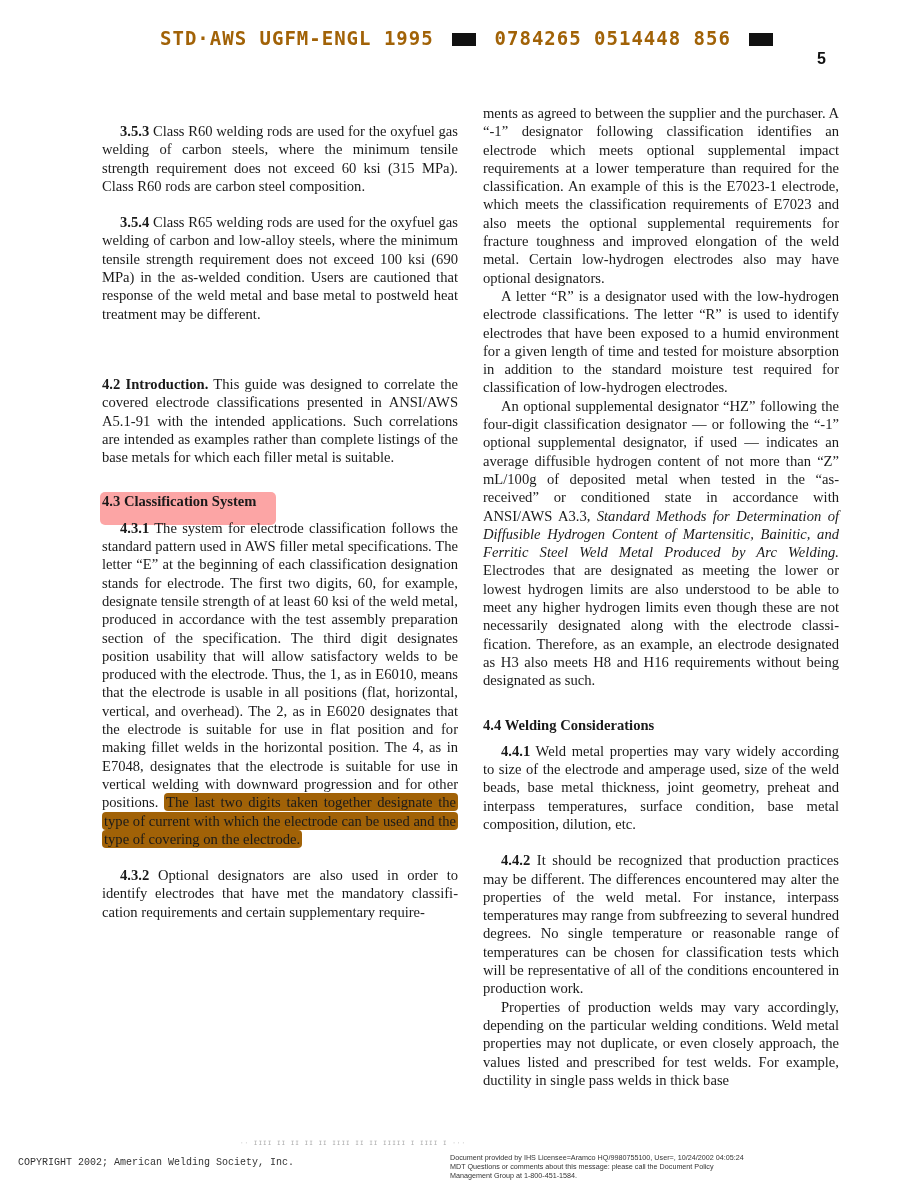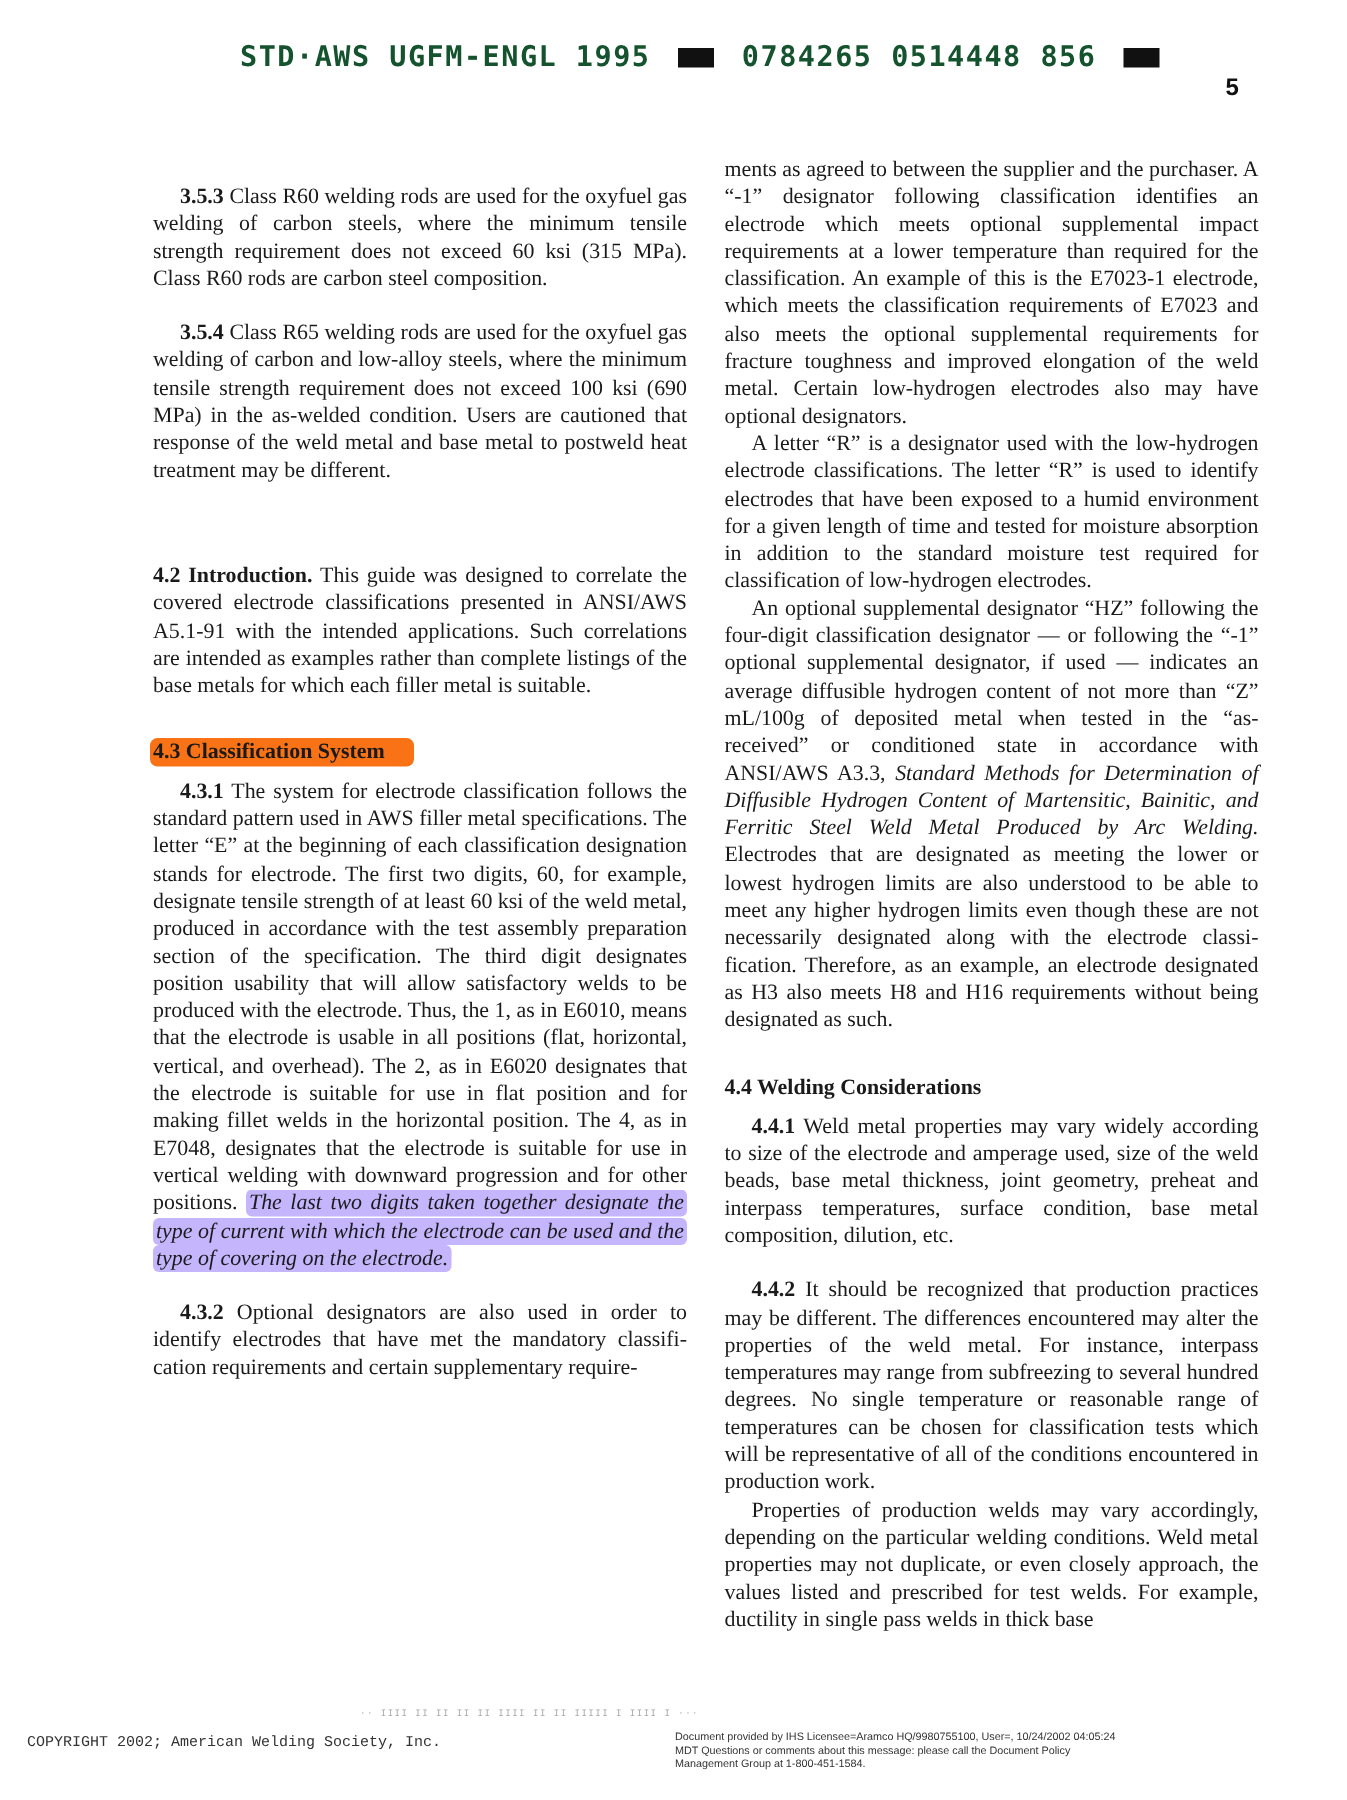--- a/index.html
+++ b/index.html
@@ -1,20 +1,20 @@
 <!DOCTYPE html>
 <html><head>
 <meta charset="utf-8">
 <style>
   html, body { margin: 0; padding: 0; background: #ffffff; }
   body { width: 898px; height: 1200px; position: relative; overflow: hidden; color: #1a1a1a; }
   .header-code {
     position: absolute; left: 160px; top: 27px;
     font-family: "DejaVu Sans Mono", monospace; font-weight: bold; font-size: 19px; letter-spacing: 1px;
-    color: #14532d; white-space: pre;
+    color: #a16207; white-space: pre;
   }
   .blk { display: inline-block; width: 24px; height: 13px; background: #111; vertical-align: -1px; margin: 0 6px; }
   .page-num {
     position: absolute; left: 817px; top: 50px;
     font-family: "Liberation Sans", sans-serif; font-weight: bold; font-size: 16px; color: #111;
   }
   .col {
     position: absolute; top: 104px; width: 356px;
     font-family: "Liberation Serif", serif; font-size: 14.6px; line-height: 18.3px;
     text-align: justify; hyphens: manual;
@@ -22,22 +22,22 @@
   .col-left { left: 102px; }
   .col-right { left: 483px; }
   .col p { margin: 0; }
   .indent { text-indent: 18px; }
   .gap { height: 18px; }
   .gap-sm { height: 8px; }
   .h-main { font-weight: bold; text-align: left; padding-left: 17px; text-indent: -17px; margin: 0; }
   .h-sub { font-weight: bold; margin: 0; text-align: left; }
   b { font-weight: bold; }
   i { font-style: italic; }
-  .hl { background: #c4b5fd; border-radius: 4px; padding: 1px 2px; box-decoration-break: clone; font-style: italic; -webkit-box-decoration-break: clone; }
-  .hl-heading { background: #f97316; border-radius: 5px; padding: 1px 20px 2px 2px; margin-left: -2px; }
+  .hl { background: #a16207; border-radius: 4px; padding: 1px 2px; box-decoration-break: clone; -webkit-box-decoration-break: clone; }
+  .hl-heading { background: #fca5a5; border-radius: 5px; padding: 1px 20px 16px 2px; margin-left: -2px; }
   .footer-left {
     position: absolute; left: 18px; top: 1157px;
     font-family: Liberation Mono, monospace; font-size: 10px; color: #333;
   }
   .footer-right {
     position: absolute; left: 450px; top: 1153px; width: 300px;
     font-family: "Liberation Sans", sans-serif; font-size: 7.2px; line-height: 9px; color: #333;
   }
   .footer-barcode {
     position: absolute; left: 240px; top: 1139px;

